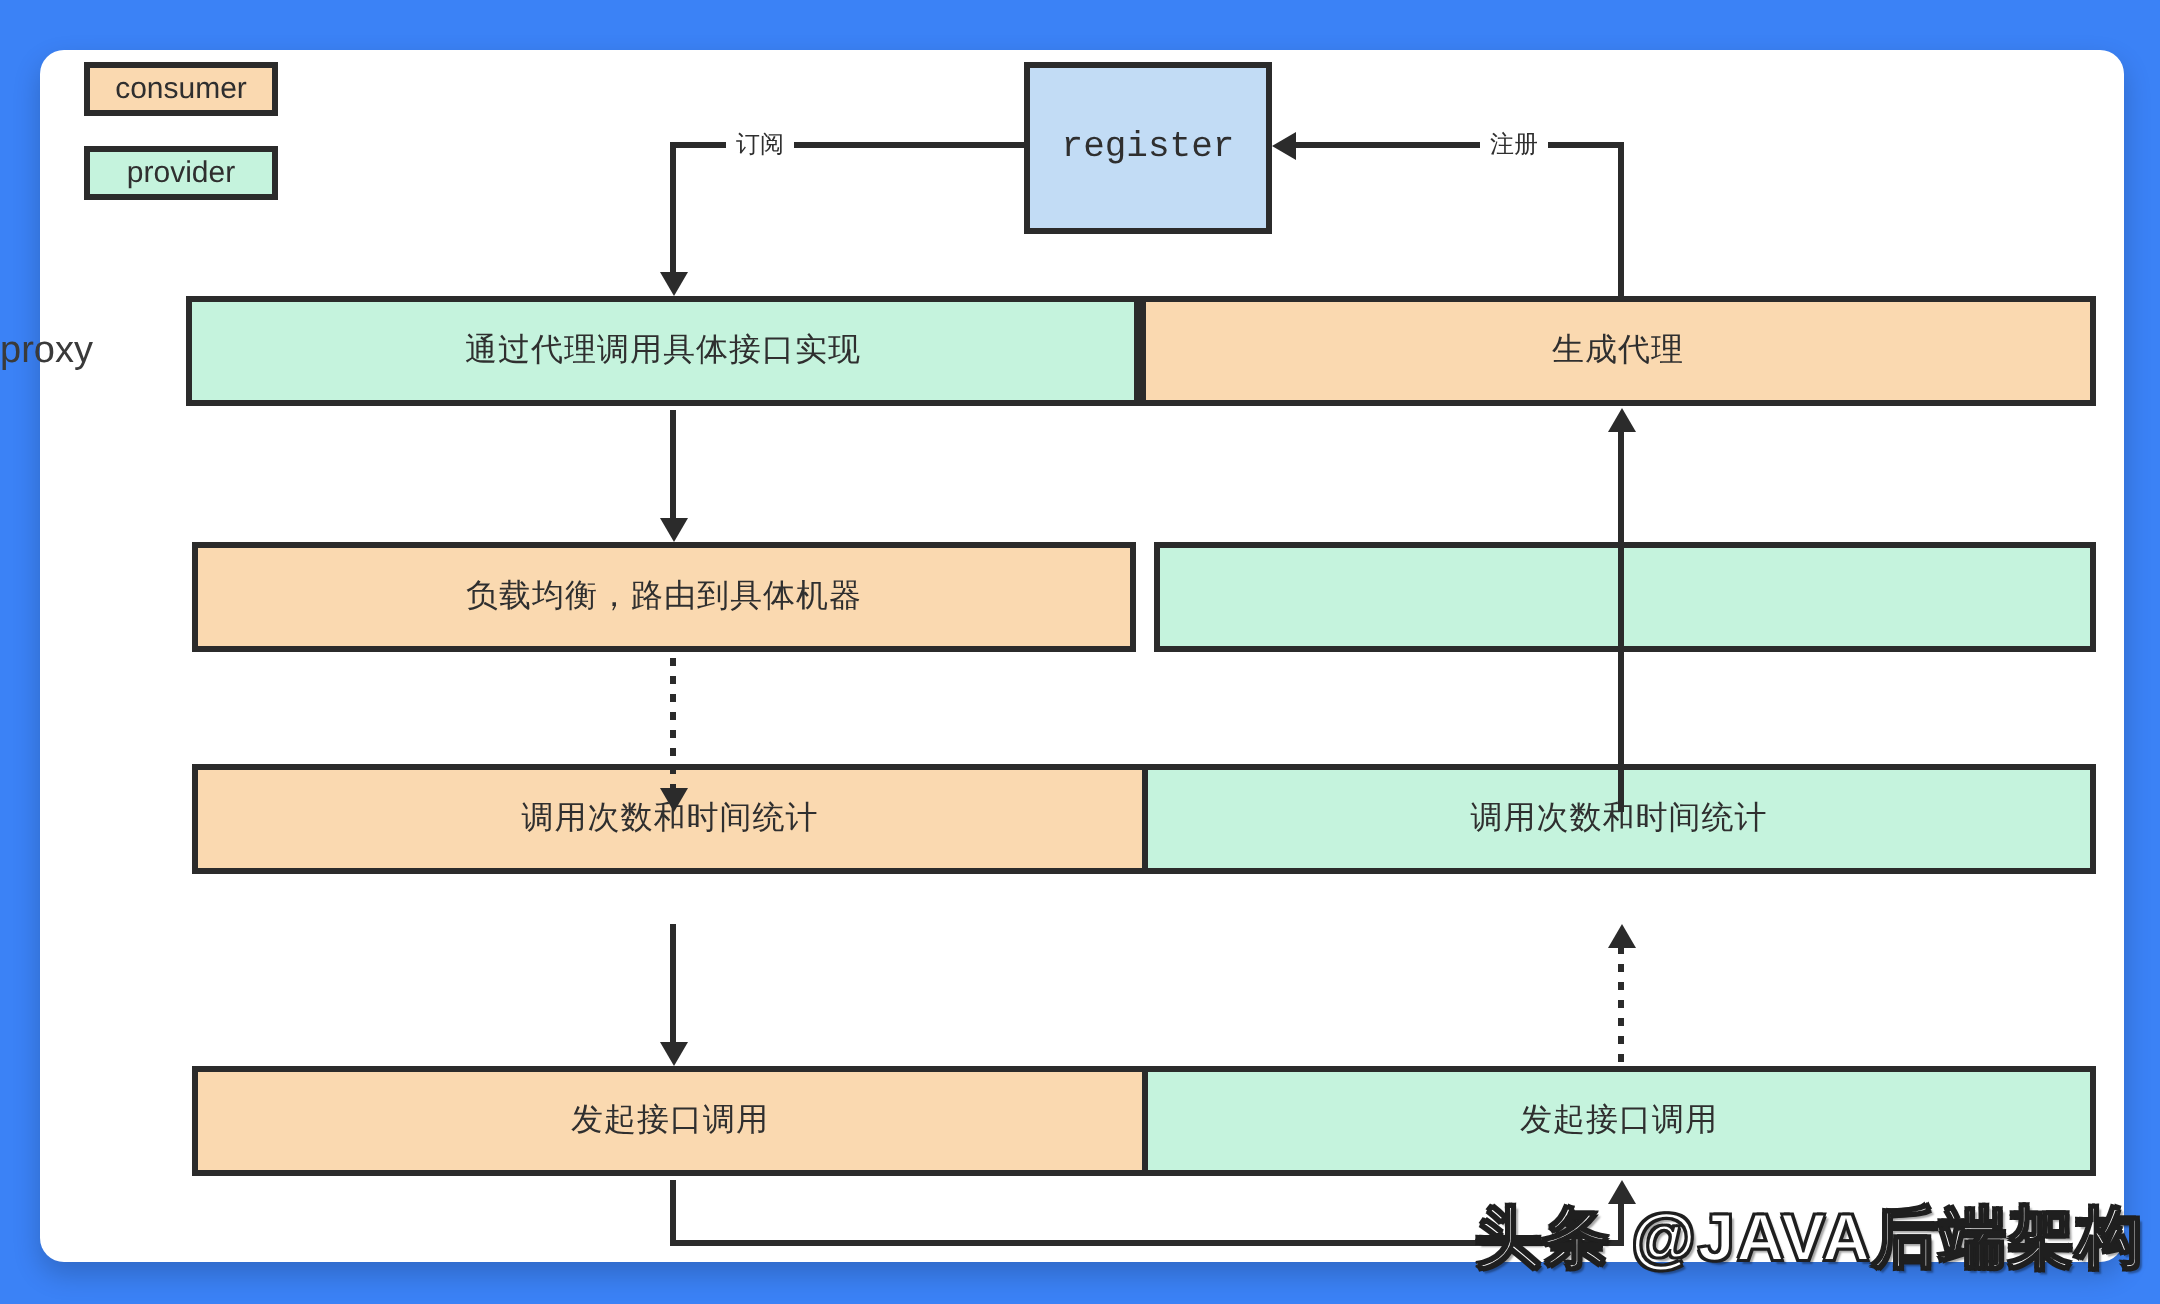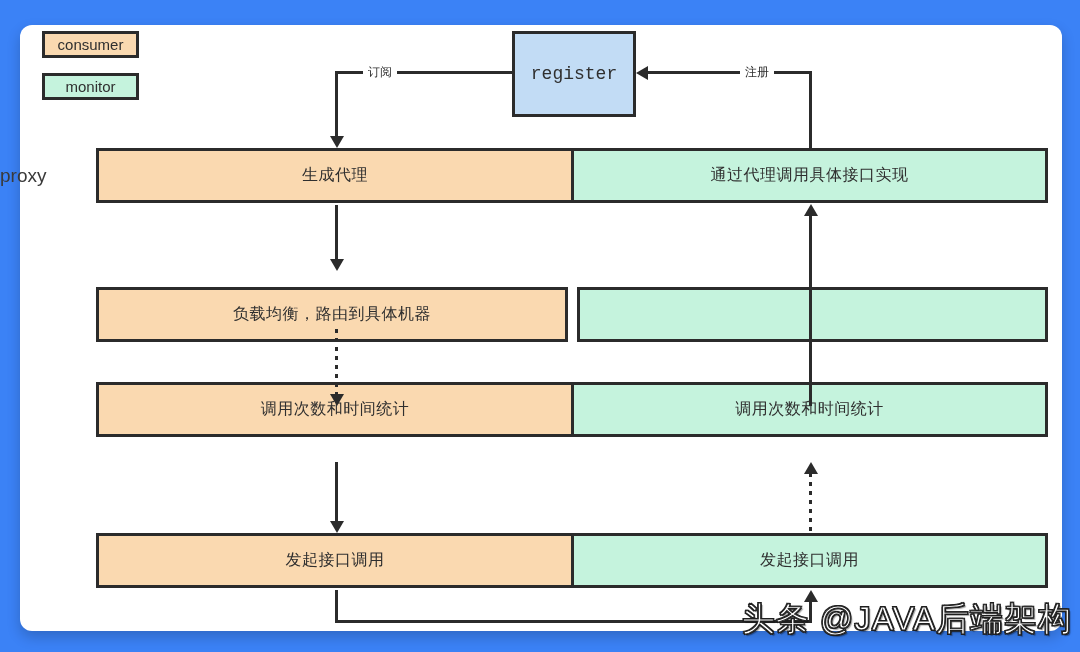--- a/index.html
+++ b/index.html
@@ -56,54 +56,54 @@
     position:absolute;width:0;height:0;z-index:5;
     border-top:7px solid transparent;border-bottom:7px solid transparent;
     border-right:12px solid var(--line);
   }
   .edge-label{
     position:absolute;background:#ffffff;padding:0 5px;font-size:12px;
     color:#2f2f2f;z-index:6;line-height:22px;
   }
   .watermark{
     position:absolute;right:8px;top:597px;z-index:10;
-    font-size:33px;font-weight:400;letter-spacing:1px;color:#ffffff;
+    font-size:33px;font-weight:700;letter-spacing:1px;color:#ffffff;
     -webkit-text-stroke:1px #1f1f1f;
     text-shadow:1px 1px 0 #1f1f1f,-1px -1px 0 #1f1f1f,1px -1px 0 #1f1f1f,
                 -1px 1px 0 #1f1f1f,2px 2px 1px rgba(0,0,0,.35);
   }
 </style>
 </head>
 <body>
 
 <div class="stage">
   <div class="card"></div>
 
   <div class="box legend-consumer">consumer</div>
-  <div class="box legend-provider">monitor</div>
+  <div class="box legend-provider">provider</div>
 
   <div class="box register">register</div>
 
   <div class="hline" style="left:335px;top:71px;width:177px;"></div>
   <div class="vline" style="left:335px;top:71px;height:65px;"></div>
   <div class="arrow-down" style="left:330px;top:136px;"></div>
   <div class="edge-label" style="left:363px;top:61px;">订阅</div>
 
   <div class="vline" style="left:809px;top:71px;height:77px;"></div>
   <div class="hline" style="left:648px;top:71px;width:164px;"></div>
   <div class="arrow-left" style="left:636px;top:66px;"></div>
   <div class="edge-label" style="left:740px;top:61px;">注册</div>
 
   <div class="row-label" style="top:148px;">proxy</div>
   <div class="row" style="top:148px;">
+    <div class="cell p">通过代理调用具体接口实现</div>
     <div class="cell c">生成代理</div>
-    <div class="cell p">通过代理调用具体接口实现</div>
   </div>
 
-  <div class="row" style="top:287px;gap:12px;">
+  <div class="row" style="top:271px;gap:12px;">
     <div class="cell c">负载均衡，路由到具体机器</div>
     <div class="cell p"></div>
   </div>
 
   <div class="row" style="top:382px;">
     <div class="cell c">调用次数和时间统计</div>
     <div class="cell p">调用次数和时间统计</div>
   </div>
 
   <div class="row" style="top:533px;">

